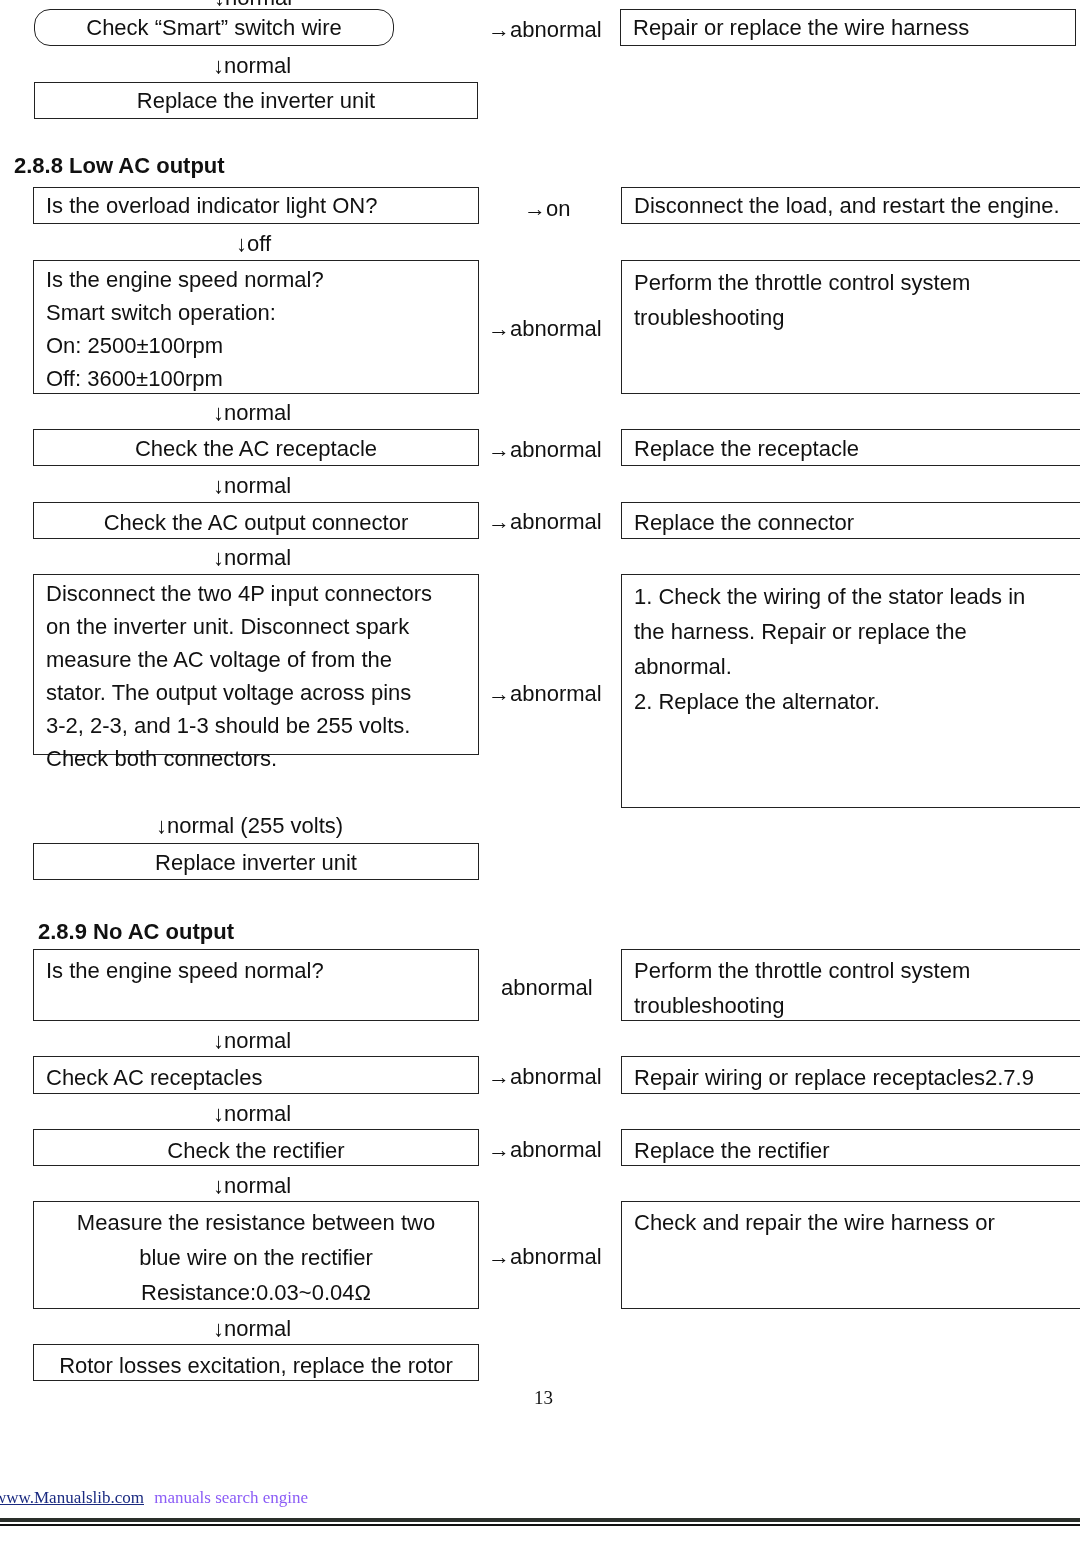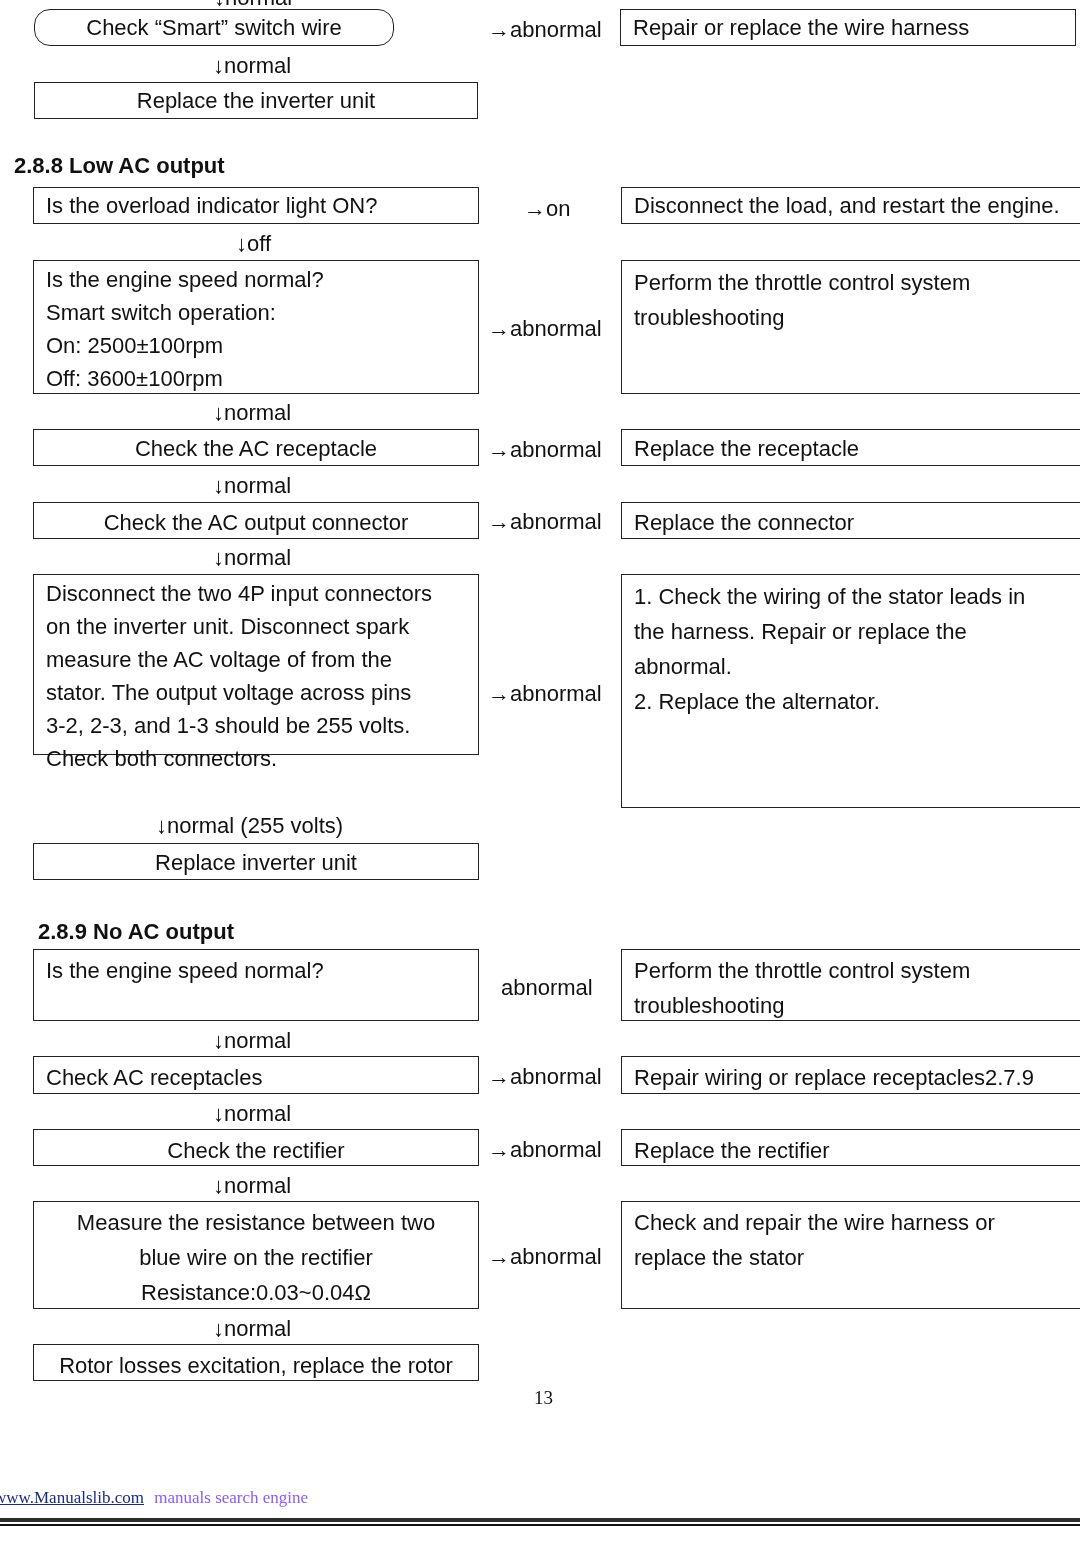--- a/index.html
+++ b/index.html
@@ -131,21 +131,20 @@
 
 <div class="lbl" style="left:213px; top:1172px;">↓normal</div>
 <div class="box center" style="left:33px; top:1201px; width:446px; height:108px; padding-top:3px; line-height:35px;">
   <span class="line">Measure the resistance between two</span>
   <span class="line">blue wire on the rectifier</span>
   <span class="line">Resistance:0.03~0.04Ω</span>
 </div>
 <div class="lbl" style="left:488px; top:1243px;">→abnormal</div>
 <div class="box open-right" style="left:621px; top:1201px; width:470px; height:108px; padding-top:3px; line-height:35px;">
   <span class="line">Check and repair the wire harness or</span>
-  <span class="line">replace the stator</span>
 </div>
 
 <div class="lbl" style="left:213px; top:1315px;">↓normal</div>
 <div class="box center" style="left:33px; top:1344px; width:446px; height:37px; line-height:42px;">
   <span class="line">Rotor losses excitation, replace the rotor</span>
 </div>
 
 <div class="pageno">13</div>
 
 <div class="footer">

